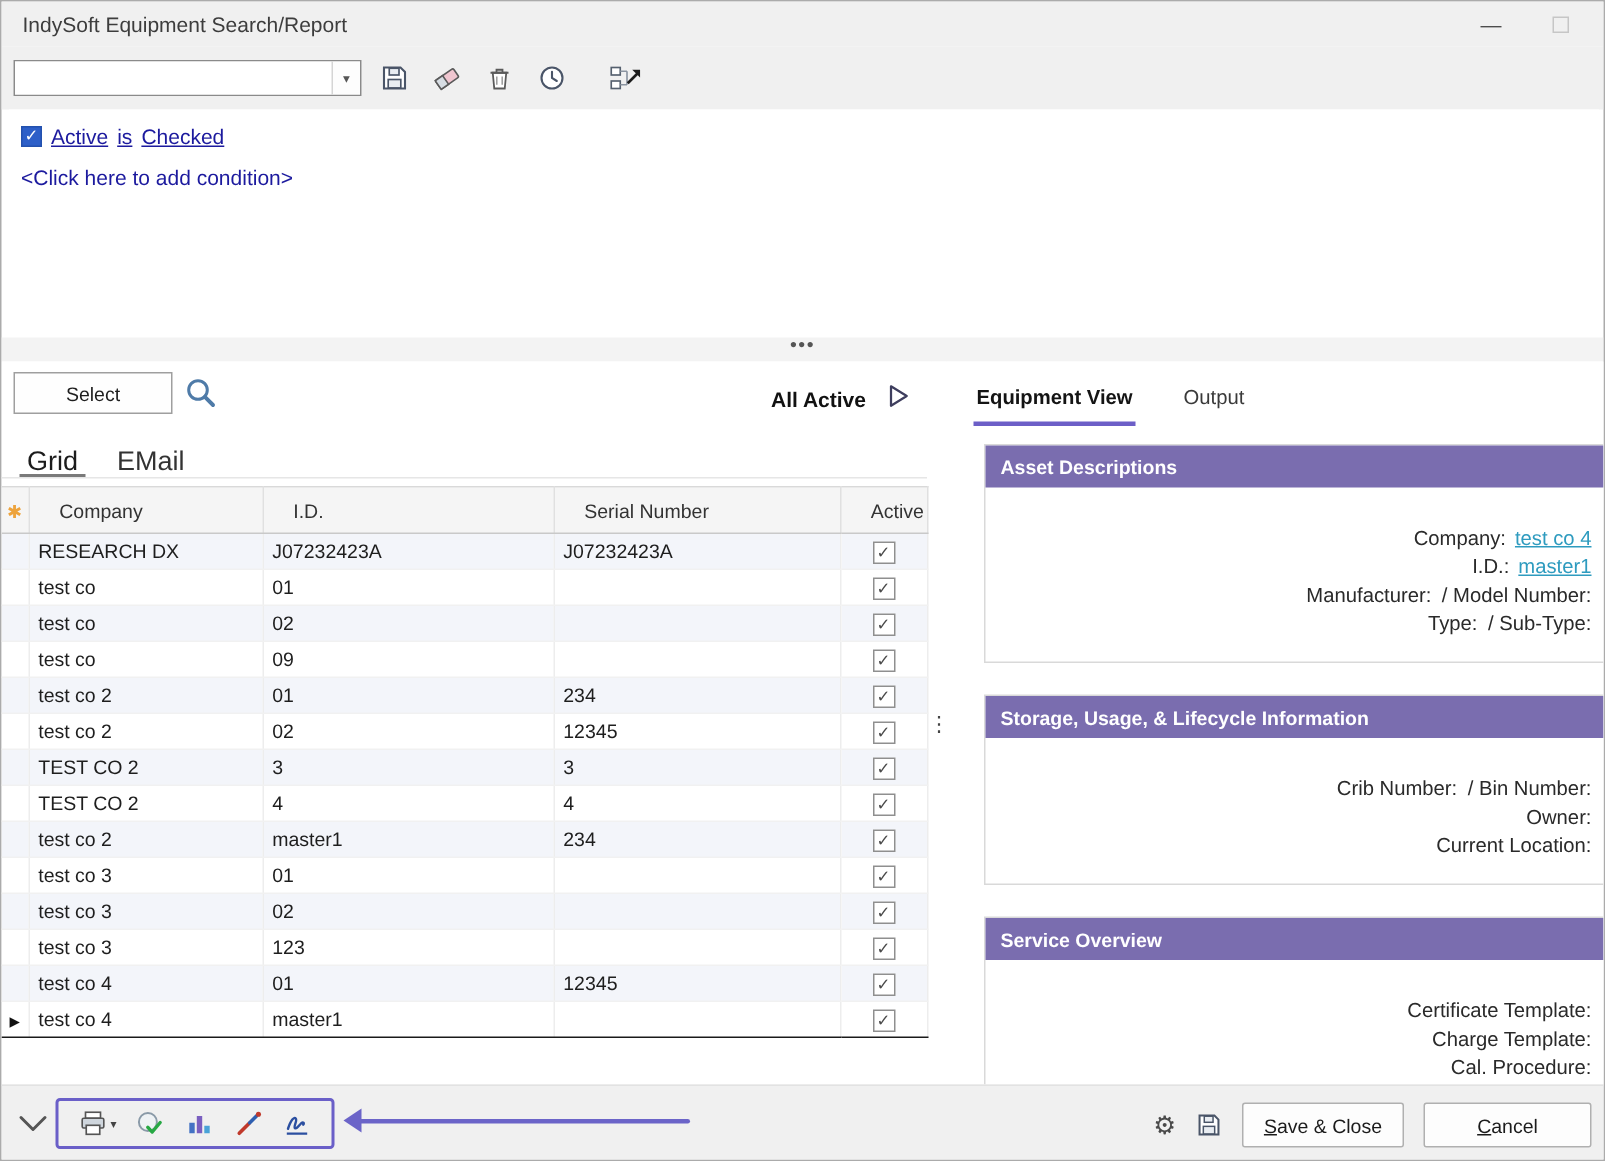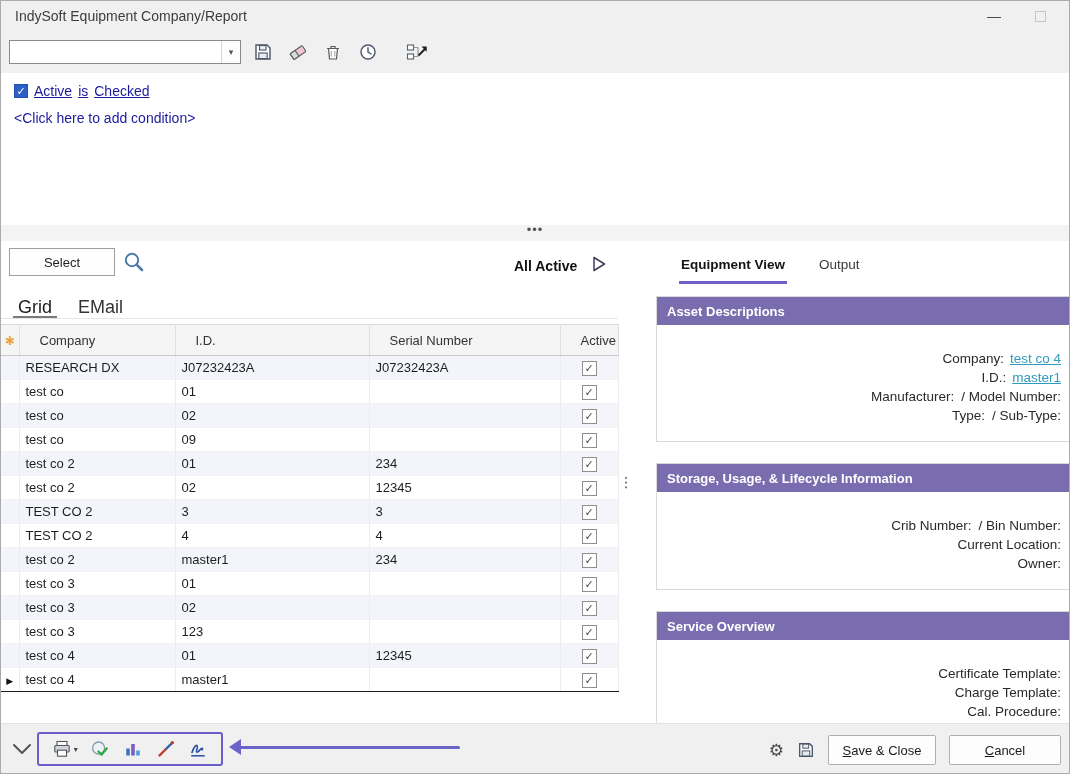--- a/index.html
+++ b/index.html
@@ -56,21 +56,21 @@
   .grid th.ind, .grid td.ind { padding:0; text-align:center; }
   .grid td { height:24px; padding:0 6px; border-right:1px solid #ededed; border-bottom:1px solid #f1f1f1; background:#fff; overflow:hidden; white-space:nowrap; }
   .grid tr.alt td { background:#f3f5fa; }
   .grid tr.selected td { background:#fff; border-top:1px solid #1a1a1a; border-bottom:1px solid #1a1a1a; }
   .asterisk { color:#eda33c; font-size:12px; }
   .row-marker { font-size:9px; color:#111; }
   .chk-cell { text-align:center; }
   .checkbox { display:inline-flex; width:15px; height:15px; border:1px solid #8f8f8f; background:#fff; align-items:center; justify-content:center; font-size:11px; color:#4a4a4a; vertical-align:middle; cursor:pointer; }
 
   
-  .rp-tabstrip { position:absolute; left:18px; top:8px; display:flex; gap:30px;margin-left:30px; }
+  .rp-tabstrip { position:absolute; left:18px; top:8px; display:flex; gap:30px; }
   .rp-tab { font-size:13.5px; color:#3a3a3a; padding:8px 2px 9px; cursor:pointer; }
   .rp-tab.active { font-weight:bold; color:#141414; border-bottom:3px solid #6c5fc7; }
 
   
   .rp-card { position:absolute; left:25px; top:55px; width:414px; height:427px; overflow:hidden; }
   .section { border:1px solid #d9d9d9; background:#fff; margin-bottom:21px; }
   .section-header { height:28px; background:#7a6daf; color:#fff; font-weight:bold; font-size:13px; display:flex; align-items:center; padding-left:10px; }
   .section-body { padding:24px 8px 16px 19px; font-size:13.5px; color:#2a2a2a;text-align:right; }
   .section-body .line { height:19px; line-height:19px; white-space:nowrap; }
   .lbl { color:#2a2a2a; }
@@ -91,21 +91,21 @@
   .btn { height:30px; background:#fdfdfd; border:1px solid #b0b0b0; border-radius:2px; font-size:13px; color:#1b1b1b; display:flex; align-items:center; justify-content:center; cursor:pointer; }
   .btn-save { width:108px; }
   .btn-cancel { width:112px; }
 </style>
 </head>
 <body>
 
 <div class="window">
 
   <div class="titlebar">
-    <span class="title">IndySoft Equipment Company/Report</span>
+    <span class="title">IndySoft Equipment Search/Report</span>
     <div class="win-controls">
       <div class="win-btn">
           <span>—</span>
         </div>
       <div class="win-btn">
           <span class="max-glyph"></span>
         </div>
     </div>
   </div>
 
@@ -357,22 +357,22 @@
             <div class="line"><span class="lbl">I.D.:</span><span class="link">master1</span></div>
             <div class="line"><span class="lbl">Manufacturer:</span><span class="lbl lbl2">/ Model Number:</span></div>
             <div class="line"><span class="lbl">Type:</span><span class="lbl lbl2">/ Sub-Type:</span></div>
           </div>
         </div>
 
         <div class="section">
           <div class="section-header">Storage, Usage, &amp; Lifecycle Information</div>
           <div class="section-body">
             <div class="line"><span class="lbl">Crib Number:</span><span class="lbl lbl2">/ Bin Number:</span></div>
+            <div class="line"><span class="lbl">Owner:</span></div>
             <div class="line"><span class="lbl">Current Location:</span></div>
-            <div class="line"><span class="lbl">Owner:</span></div>
           </div>
         </div>
 
         <div class="section">
           <div class="section-header">Service Overview</div>
           <div class="section-body">
             <div class="line"><span class="lbl">Certificate Template:</span></div>
             <div class="line"><span class="lbl">Charge Template:</span></div>
             <div class="line"><span class="lbl">Cal. Procedure:</span></div>
           </div>

